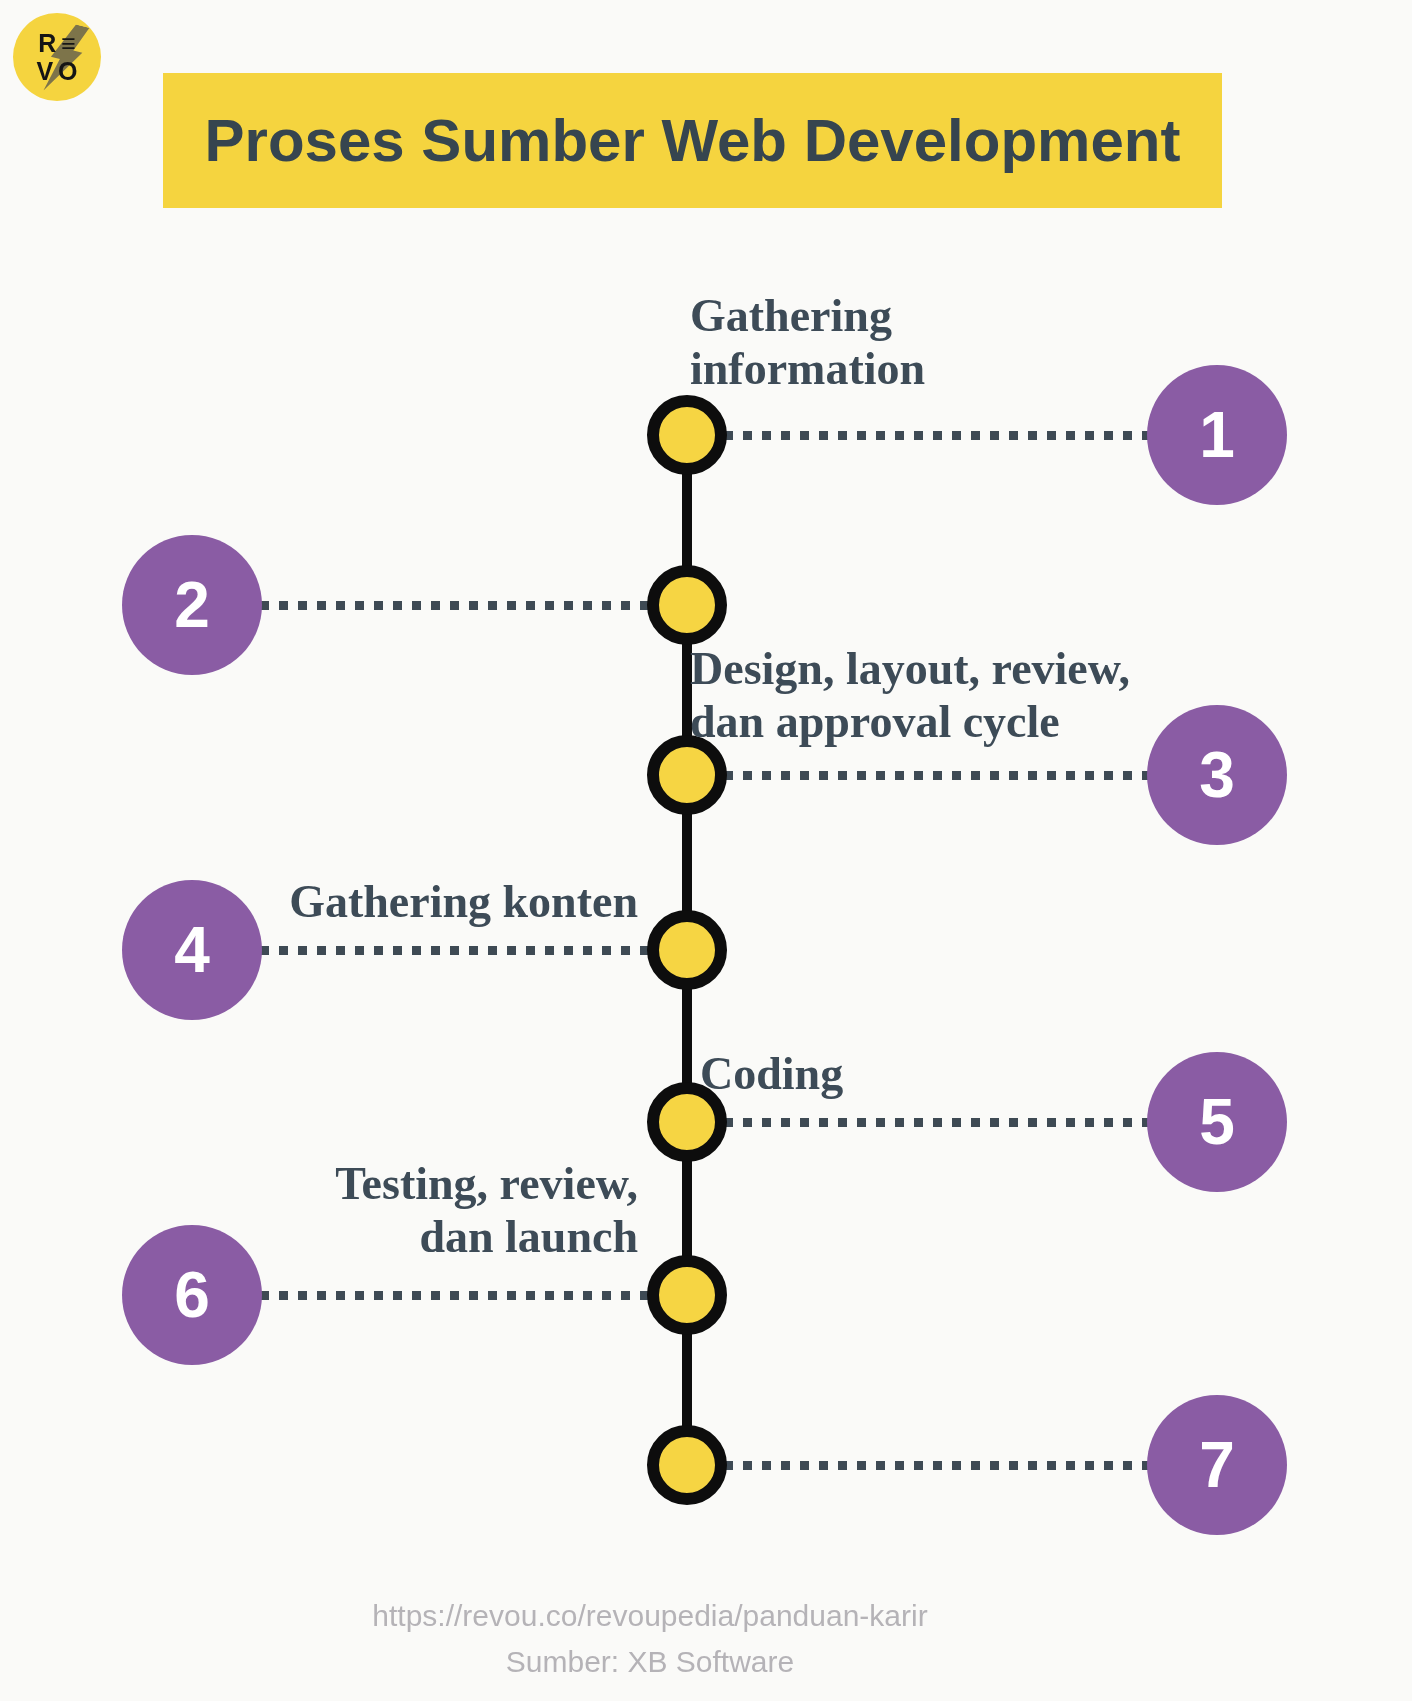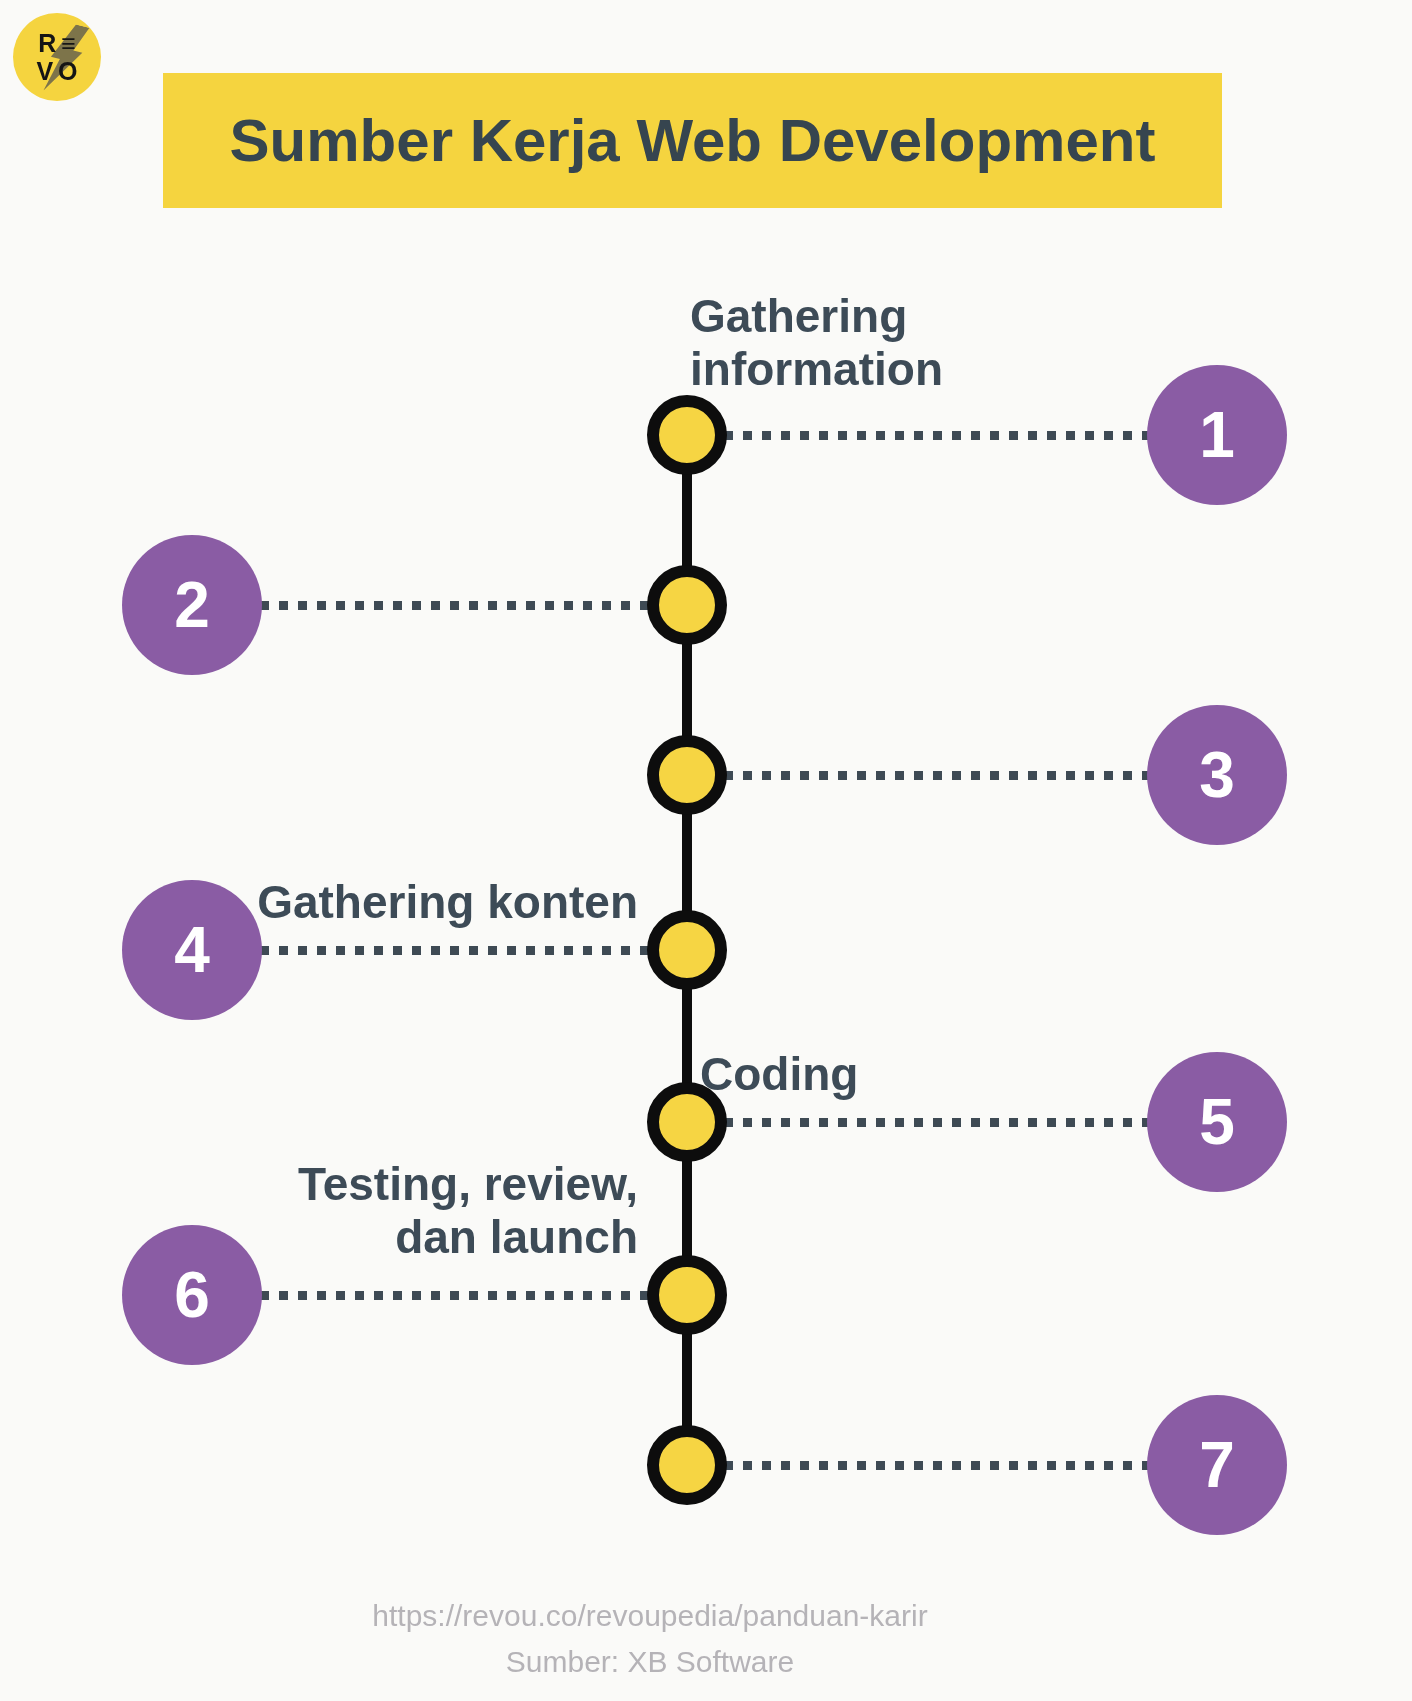--- a/index.html
+++ b/index.html
@@ -63,21 +63,21 @@
     background:#8a5ca4; color:#ffffff; font-size:64px; font-weight:700;
     display:flex; align-items:center; justify-content:center;
   }
   .badge.bright { left:1147px; }
   .badge.bleft  { left:122px; }
   .b1{top:365px} .b2{top:535px} .b3{top:705px} .b4{top:880px}
   .b5{top:1052px} .b6{top:1225px} .b7{top:1395px}
 
   .steplabel {
     position:absolute; font-weight:700; color:#3d4b57;
-    font-size:46px; line-height:1.15; white-space:pre-line;
+    font-size:46px; line-height:1.15; white-space:pre-line;font-family:Liberation Serif, serif;
   }
   .steplabel.lright { text-align:left; }
   .steplabel.lleft  { text-align:right; }
   .lb1 { left:690px; top:290px; }
   .lb2 { right:774px; top:512px; }
   .lb3 { left:690px; top:643px; }
   .lb4 { right:774px; top:876px; }
   .lb5 { left:700px; top:1048px; }
   .lb6 { right:774px; top:1158px; }
   .lb7 { left:700px; top:1386px; }
@@ -96,21 +96,21 @@
 
   <div class="logo">
     <div class="bolt"></div>
     <div class="ltxt">
       <span>R≡</span>
       <span>VO</span>
     </div>
   </div>
 
   <div class="banner">
-    <div class="title">Sumber Kerja Web Development</div>
+    <div class="title">Proses Sumber Web Development</div>
   </div>
 
   <div class="vline"></div>
 
   <div class="connector cright c1"></div>
   <div class="connector cleft  c2"></div>
   <div class="connector cright c3"></div>
   <div class="connector cleft  c4"></div>
   <div class="connector cright c5"></div>
   <div class="connector cleft  c6"></div>
@@ -127,20 +127,22 @@
   <div class="badge bright b1">1</div>
   <div class="badge bleft  b2">2</div>
   <div class="badge bright b3">3</div>
   <div class="badge bleft  b4">4</div>
   <div class="badge bright b5">5</div>
   <div class="badge bleft  b6">6</div>
   <div class="badge bright b7">7</div>
 
   <div class="steplabel lright lb1">Gathering
 information</div>
+  <div class="steplabel lright lb3">Design, layout, review,
+dan approval cycle</div>
   <div class="steplabel lleft  lb4">Gathering konten</div>
   <div class="steplabel lright lb5">Coding</div>
   <div class="steplabel lleft  lb6">Testing, review,
 dan launch</div>
 
   <div class="footer">
     <div>https://revou.co/revoupedia/panduan-karir</div>
     <div>Sumber: XB Software</div>
   </div>
 

